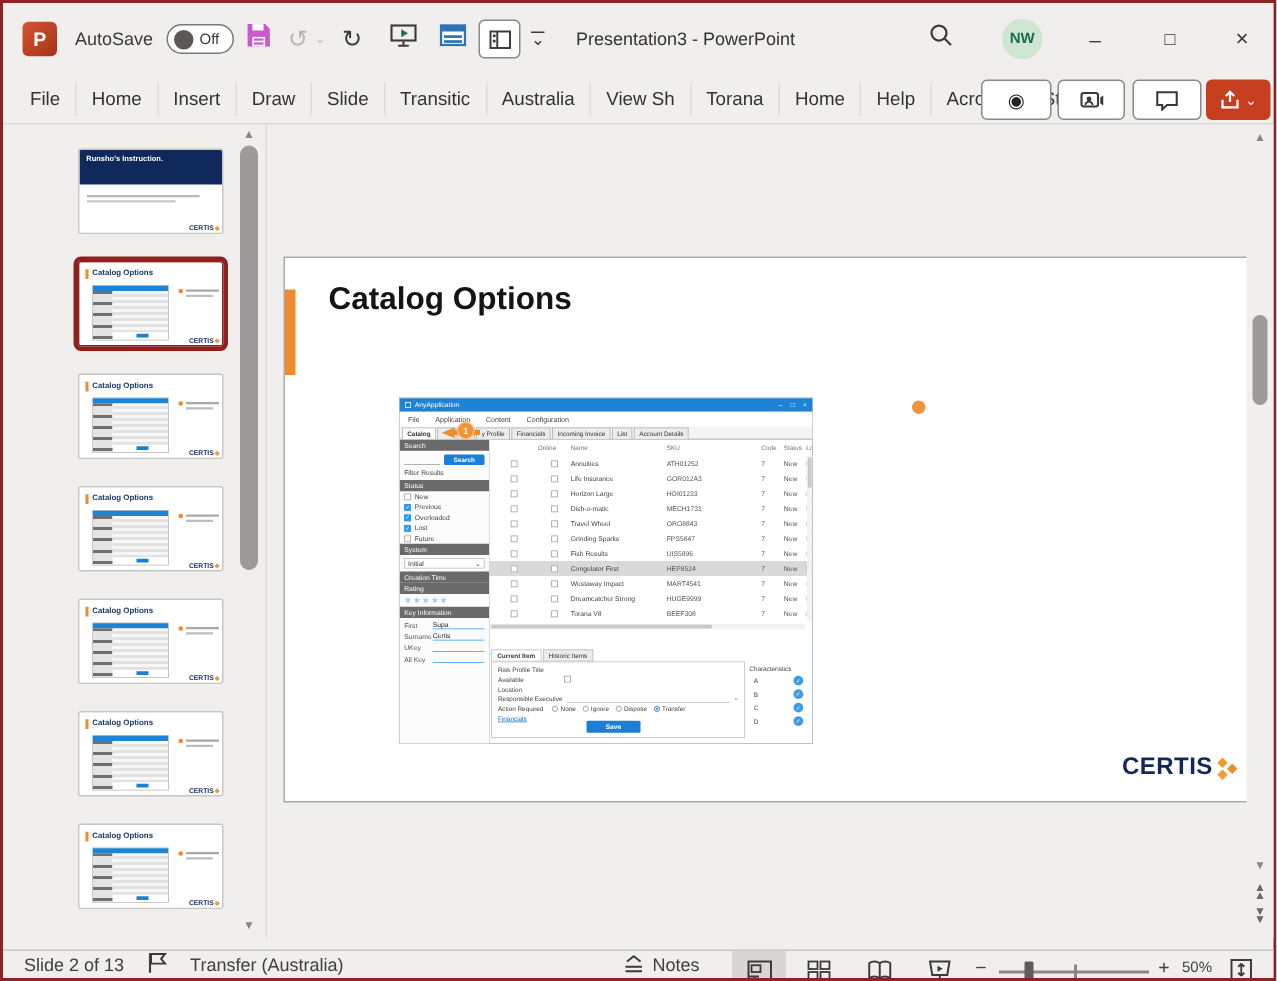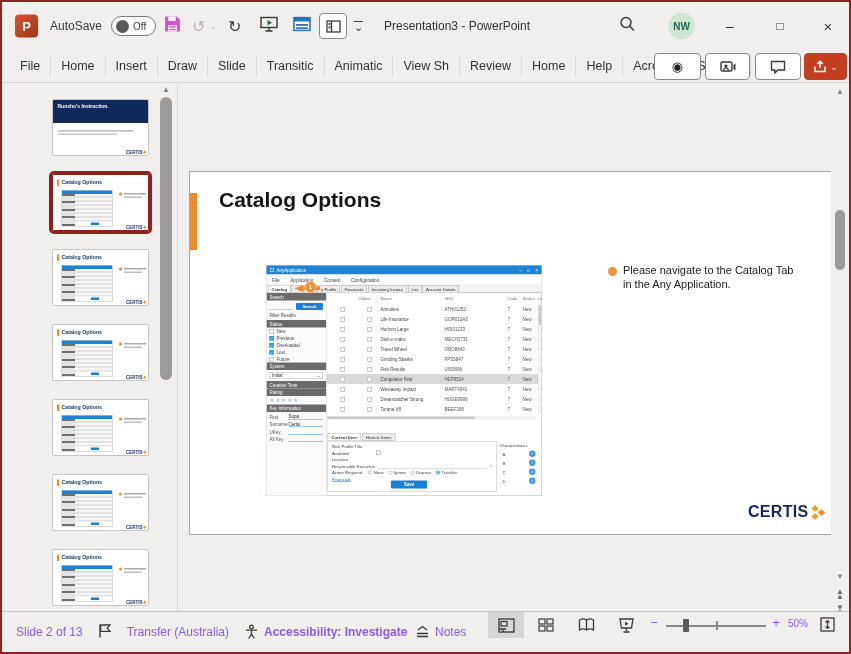--- a/index.html
+++ b/index.html
@@ -150,21 +150,21 @@
 .mscroll{position:absolute;right:0;top:0;bottom:0;width:18px;background:#f0efee}
 .mscroll .arrow{position:absolute;left:0;width:100%;text-align:center;font-size:8px;color:#8a8886}
 .mscroll .up{top:4px}
 .mscroll .down{bottom:44px}
 .mscroll .mthumb{position:absolute;left:4px;top:127px;width:10px;height:60px;background:#9d9b99;border-radius:5px}
 .dbl{position:absolute;left:0;width:100%;text-align:center;font-size:8px;color:#6a6966;line-height:5px}
 .dbl-prev{bottom:26px}
 .dbl-next{bottom:10px}
 
 
-.statusbar{position:absolute;left:0;right:0;bottom:0;height:41px;background:#f0efee;border-top:1px solid #c8c6c4;font-size:12px;color:#8b5cf6}
+.statusbar{position:absolute;left:0;right:0;bottom:0;height:19px;background:#f0efee;border-top:1px solid #c8c6c4;font-size:12px;color:#404040}
 .sb-left{position:absolute;left:14px;top:0;height:100%;display:flex;align-items:center;gap:15px}
 .sb-a11y{display:flex;align-items:center;gap:5px;font-weight:bold}
 .sb-notes{position:absolute;left:413px;top:0;height:100%;display:flex;align-items:center;gap:5px}
 .vbtn{position:absolute;top:0;height:26px;width:36px;display:flex;align-items:center;justify-content:center}
 .vbtn.on{background:#d8d6d4}
 .vb-normal{left:486px}.vb-sorter{left:526px}.vb-read{left:566px}.vb-show{left:606px}
 .zminus{position:absolute;left:644px;top:3px;width:16px;text-align:center;font-size:13px}
 .ztrack{position:absolute;left:664px;top:13px;width:100px;height:1.5px;background:#8a8886}
 .ztick{position:absolute;left:714px;top:9px;width:1.5px;height:9px;background:#8a8886}
 .zthumb{position:absolute;left:681px;top:7px;width:6px;height:13px;background:#5f5d5b;border-radius:1px}
@@ -234,23 +234,23 @@
   </div>
 
   <div class="ribbon">
     <div class="rtabs">
       <div class="rtab">File</div>
         <div class="rtab">Home</div>
         <div class="rtab">Insert</div>
         <div class="rtab">Draw</div>
         <div class="rtab">Slide</div>
         <div class="rtab">Transitic</div>
-        <div class="rtab">Animatic</div>
+        <div class="rtab">Australia</div>
         <div class="rtab">View Sh</div>
-        <div class="rtab">Review</div>
+        <div class="rtab">Torana</div>
         <div class="rtab">Home</div>
         <div class="rtab">Help</div>
         <div class="rtab">Acrobat</div>
         <div class="rtab">Storybo</div>
     </div>
     <div class="rbtn rbtn-record">
       <span>◉</span>
     </div>
     <div class="rbtn rbtn-teams">
       <svg width="16" height="14" viewBox="0 0 16 14">
@@ -408,21 +408,20 @@
       <span class="arrow up">▲</span>
       <div class="tthumb"></div>
       <span class="arrow down">▼</span>
     </div>
 
     <div class="main">
       <div class="canvas">
         <div class="s-bar"></div>
         <div class="s-title">Catalog Options</div>
         <div class="s-bullet-dot"></div>
-        <div class="s-bullet">Please navigate to the Catalog Tab in the Any Application.</div>
         <div class="s-logo">
           <span class="ltext">CERTIS</span>
           <svg width="15" height="17" viewBox="0 0 15 17">
               <path d="M4 1l3.5 3.5L4 8 .5 4.5z" fill="#f39b33"></path>
               <path d="M4 9l3.5 3.5L4 16 .5 12.5z" fill="#f39b33"></path>
               <path d="M10.5 5l3.5 3.5-3.5 3.5L7 8.5z" fill="#ef8b2c"></path>
             </svg>
         </div>
 
         <div class="appshot">
@@ -716,27 +715,20 @@
   <div class="statusbar">
     <div class="sb-left">
       <span>Slide 2 of 13</span>
       <span>
         <svg width="14" height="16" viewBox="0 0 14 16">
             <path d="M2 1.5v13" stroke="#3b3a39" stroke-width="1.4" fill="none"></path>
             <path d="M2.7 2h9.3l-2.6 3.2 2.6 3.2H2.7z" fill="none" stroke="#3b3a39" stroke-width="1.3"></path>
           </svg>
       </span>
       <span>Transfer (Australia)</span>
-      <span class="sb-a11y">
-        <svg width="15" height="16" viewBox="0 0 15 16">
-            <circle cx="7.5" cy="3" r="1.8" fill="none" stroke="#3b3a39" stroke-width="1.3"></circle>
-            <path d="M2 6.2h11M7.5 6.2v4M7.5 10.2l-2.8 4.3M7.5 10.2l2.8 4.3" fill="none" stroke="#3b3a39" stroke-width="1.3"></path>
-          </svg>
-        <span>Accessibility: Investigate</span>
-      </span>
     </div>
     <div class="sb-notes">
       <svg width="15" height="14" viewBox="0 0 15 14">
           <path d="M3 5l4.5-3.5L12 5" fill="none" stroke="#3b3a39" stroke-width="1.3"></path>
           <path d="M2 8.5h11M2 11.5h11" stroke="#3b3a39" stroke-width="1.3"></path>
         </svg>
       <span>Notes</span>
     </div>
     <div class="vbtn vb-normal on">
       <svg width="17" height="15" viewBox="0 0 17 15">

